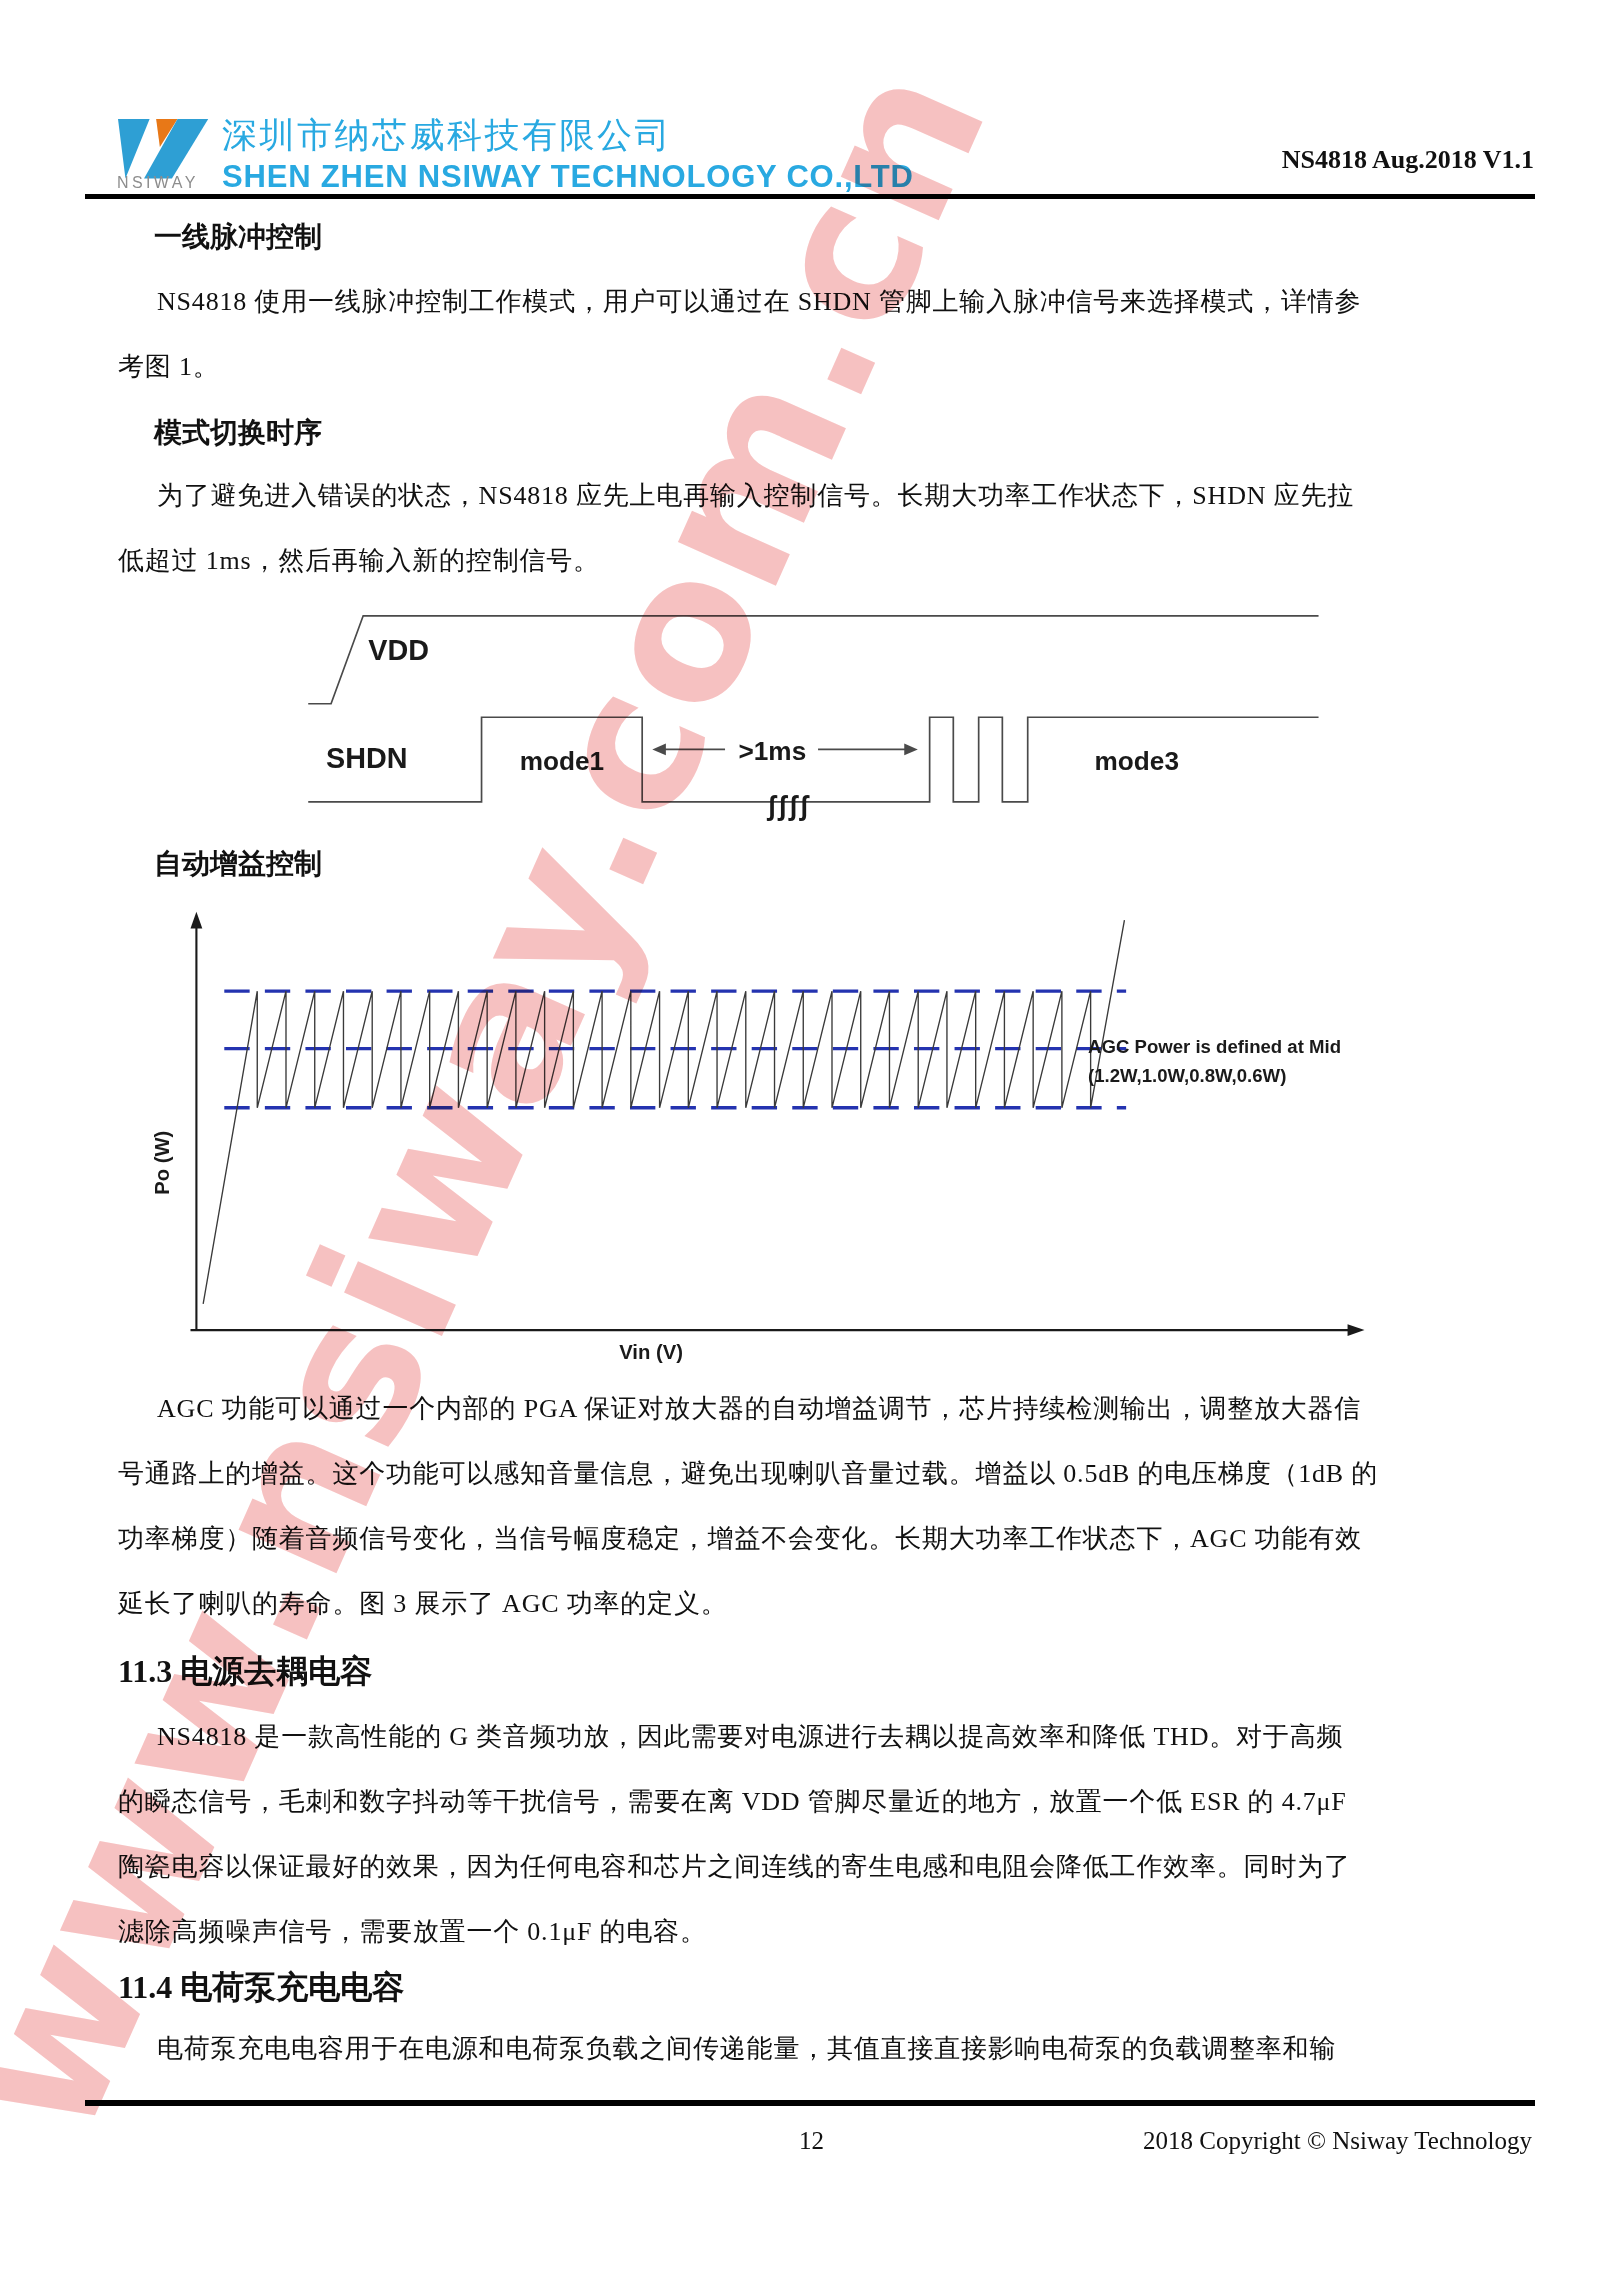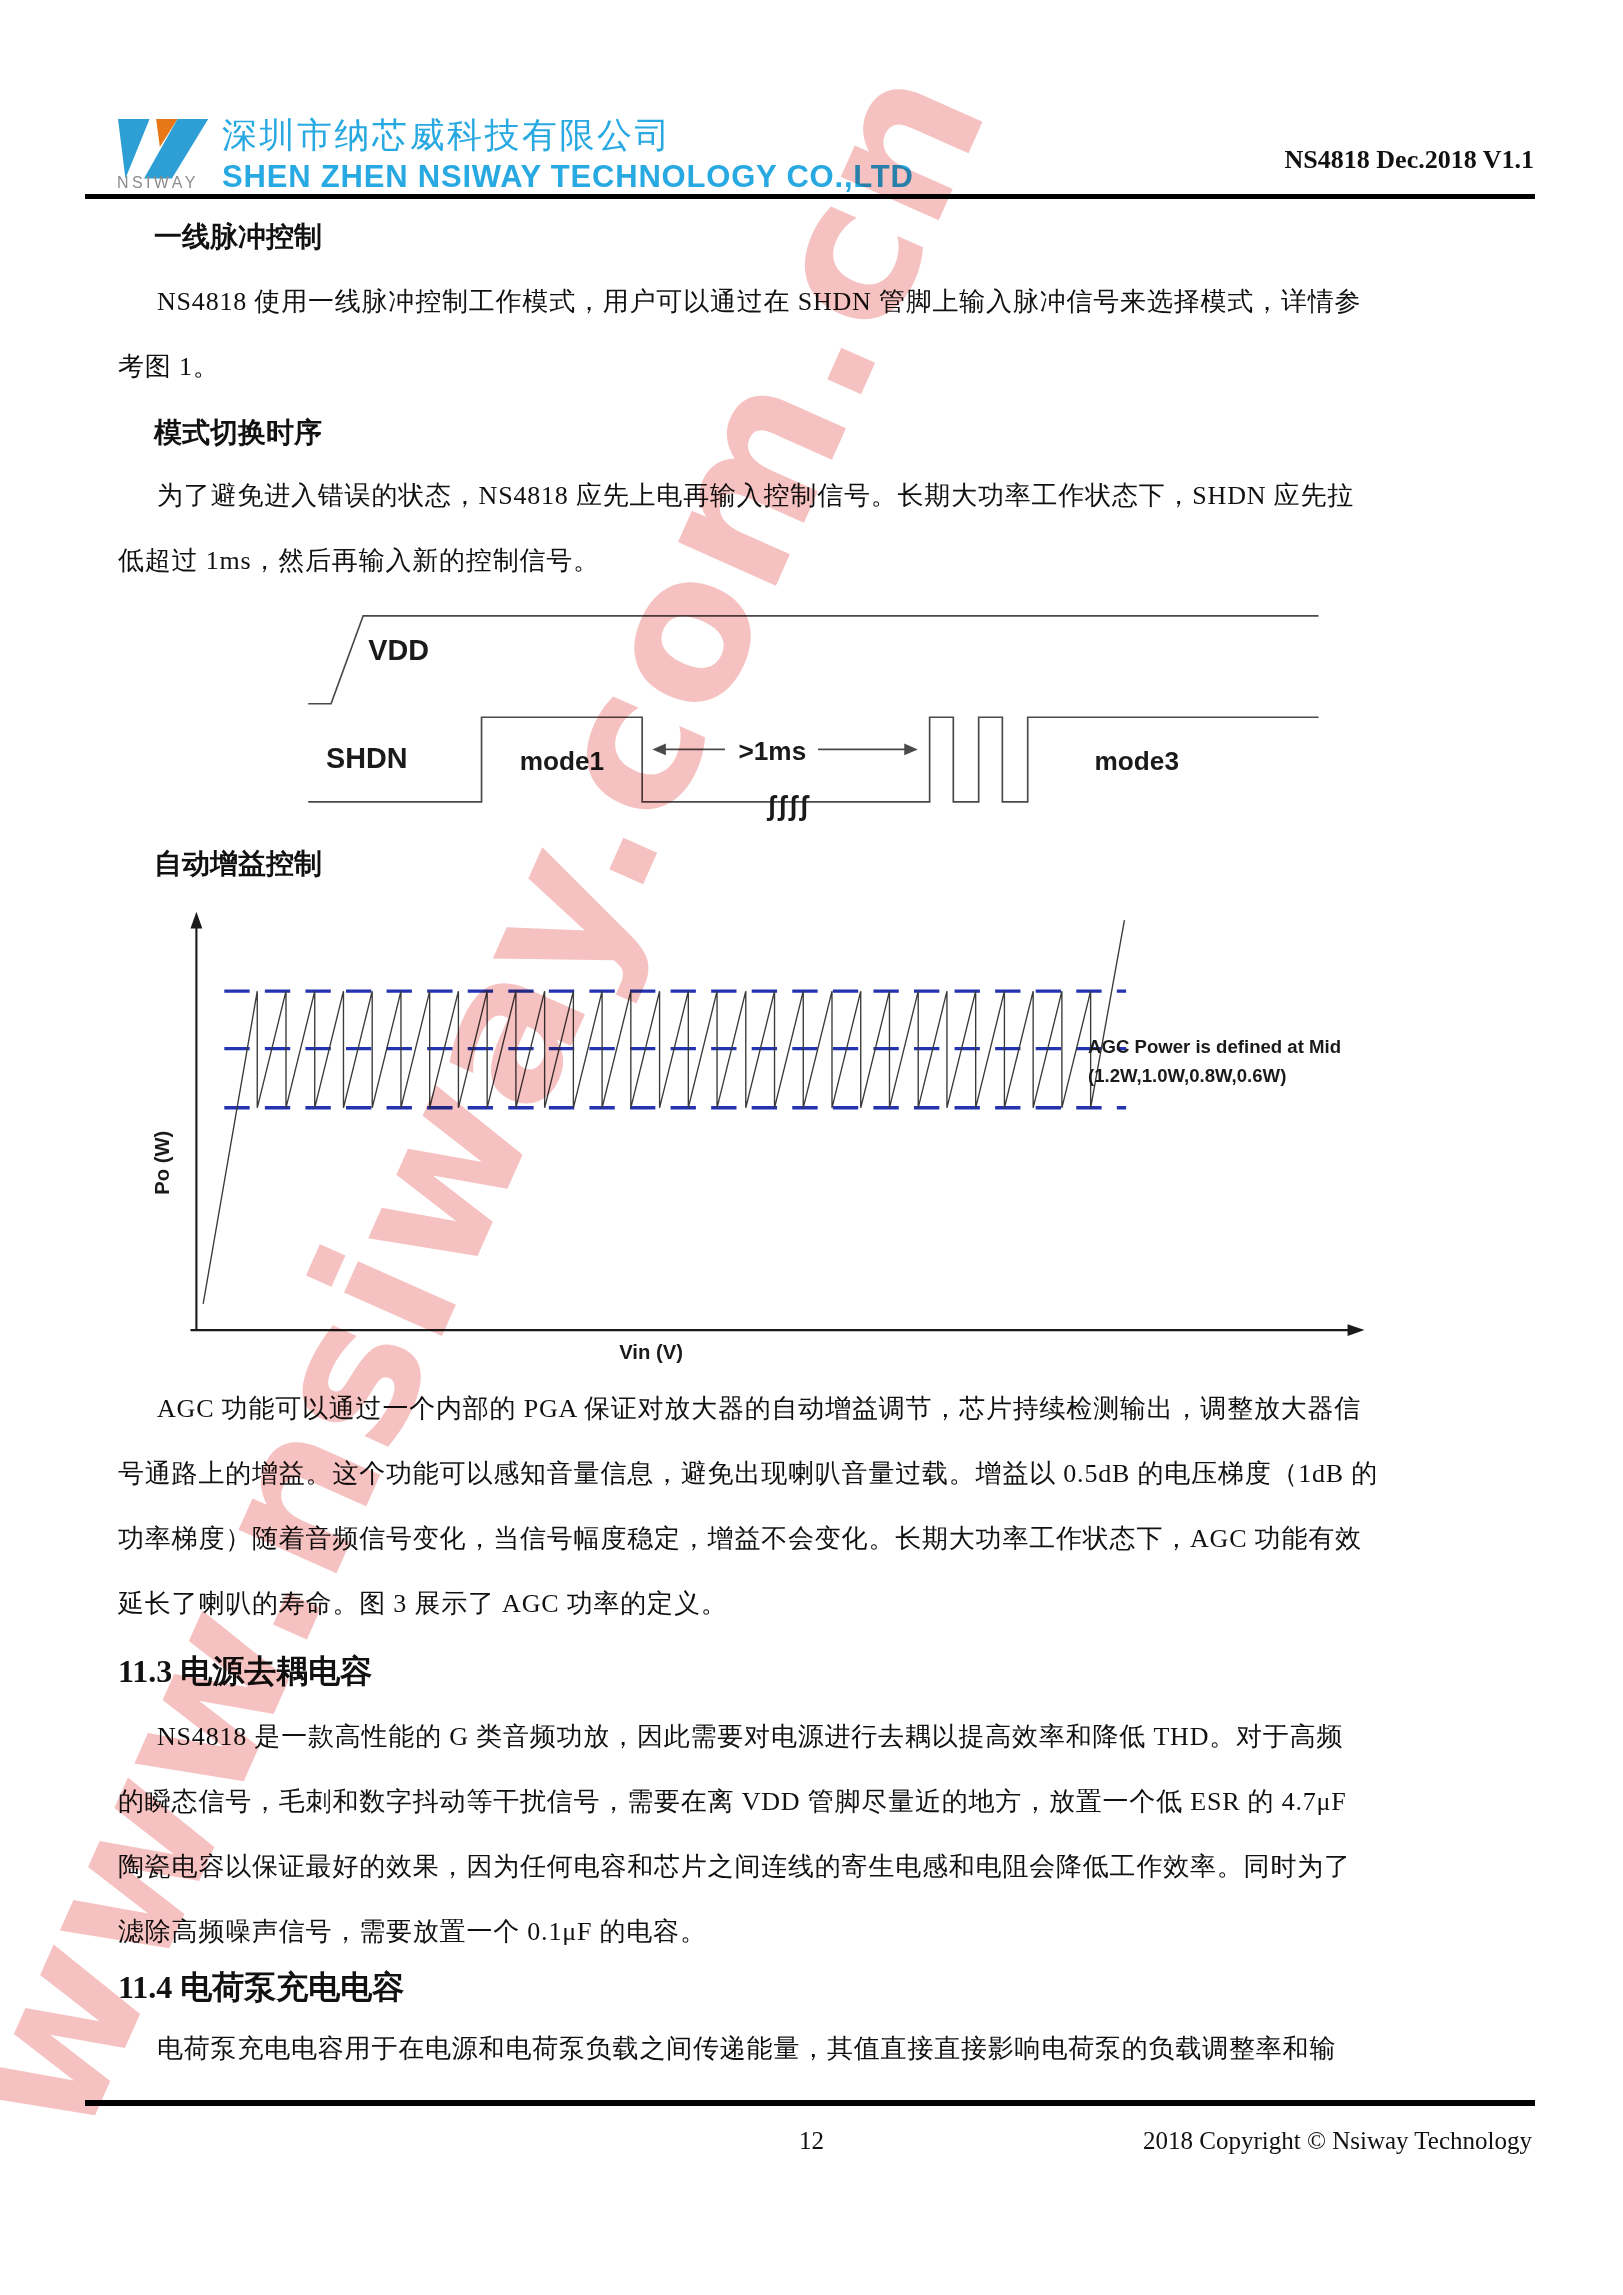--- a/index.html
+++ b/index.html
@@ -42,21 +42,21 @@
 <div class="page">
 
   <svg class="logo" viewBox="0 0 100 72">
     <polygon points="0,0 34,0 8,64" fill="#2e9fd4"></polygon>
     <polygon points="41,0 64,0 45,30" fill="#e87817"></polygon>
     <polygon points="28,64 64,0 97,0 58,64" fill="#2e9fd4"></polygon>
   </svg>
   <div class="logo-sub">NSIWAY</div>
   <div class="co-cn">深圳市纳芯威科技有限公司</div>
   <div class="co-en">SHEN ZHEN NSIWAY TECHNOLOGY CO.,LTD</div>
-  <div class="doc-ref">NS4818 Dec.2018 V1.1</div>
+  <div class="doc-ref">NS4818 Aug.2018 V1.1</div>
   <div class="rule rule-top"></div>
 
   <div class="h-sub" style="top:216px">一线脉冲控制</div>
   <div class="para" style="top:269px">
     <div class="line indent">NS4818 使用一线脉冲控制工作模式，用户可以通过在 SHDN 管脚上输入脉冲信号来选择模式，详情参</div>
     <div class="line">考图 1。</div>
   </div>
 
   <div class="h-sub" style="top:412px">模式切换时序</div>
   <div class="para" style="top:463px">

